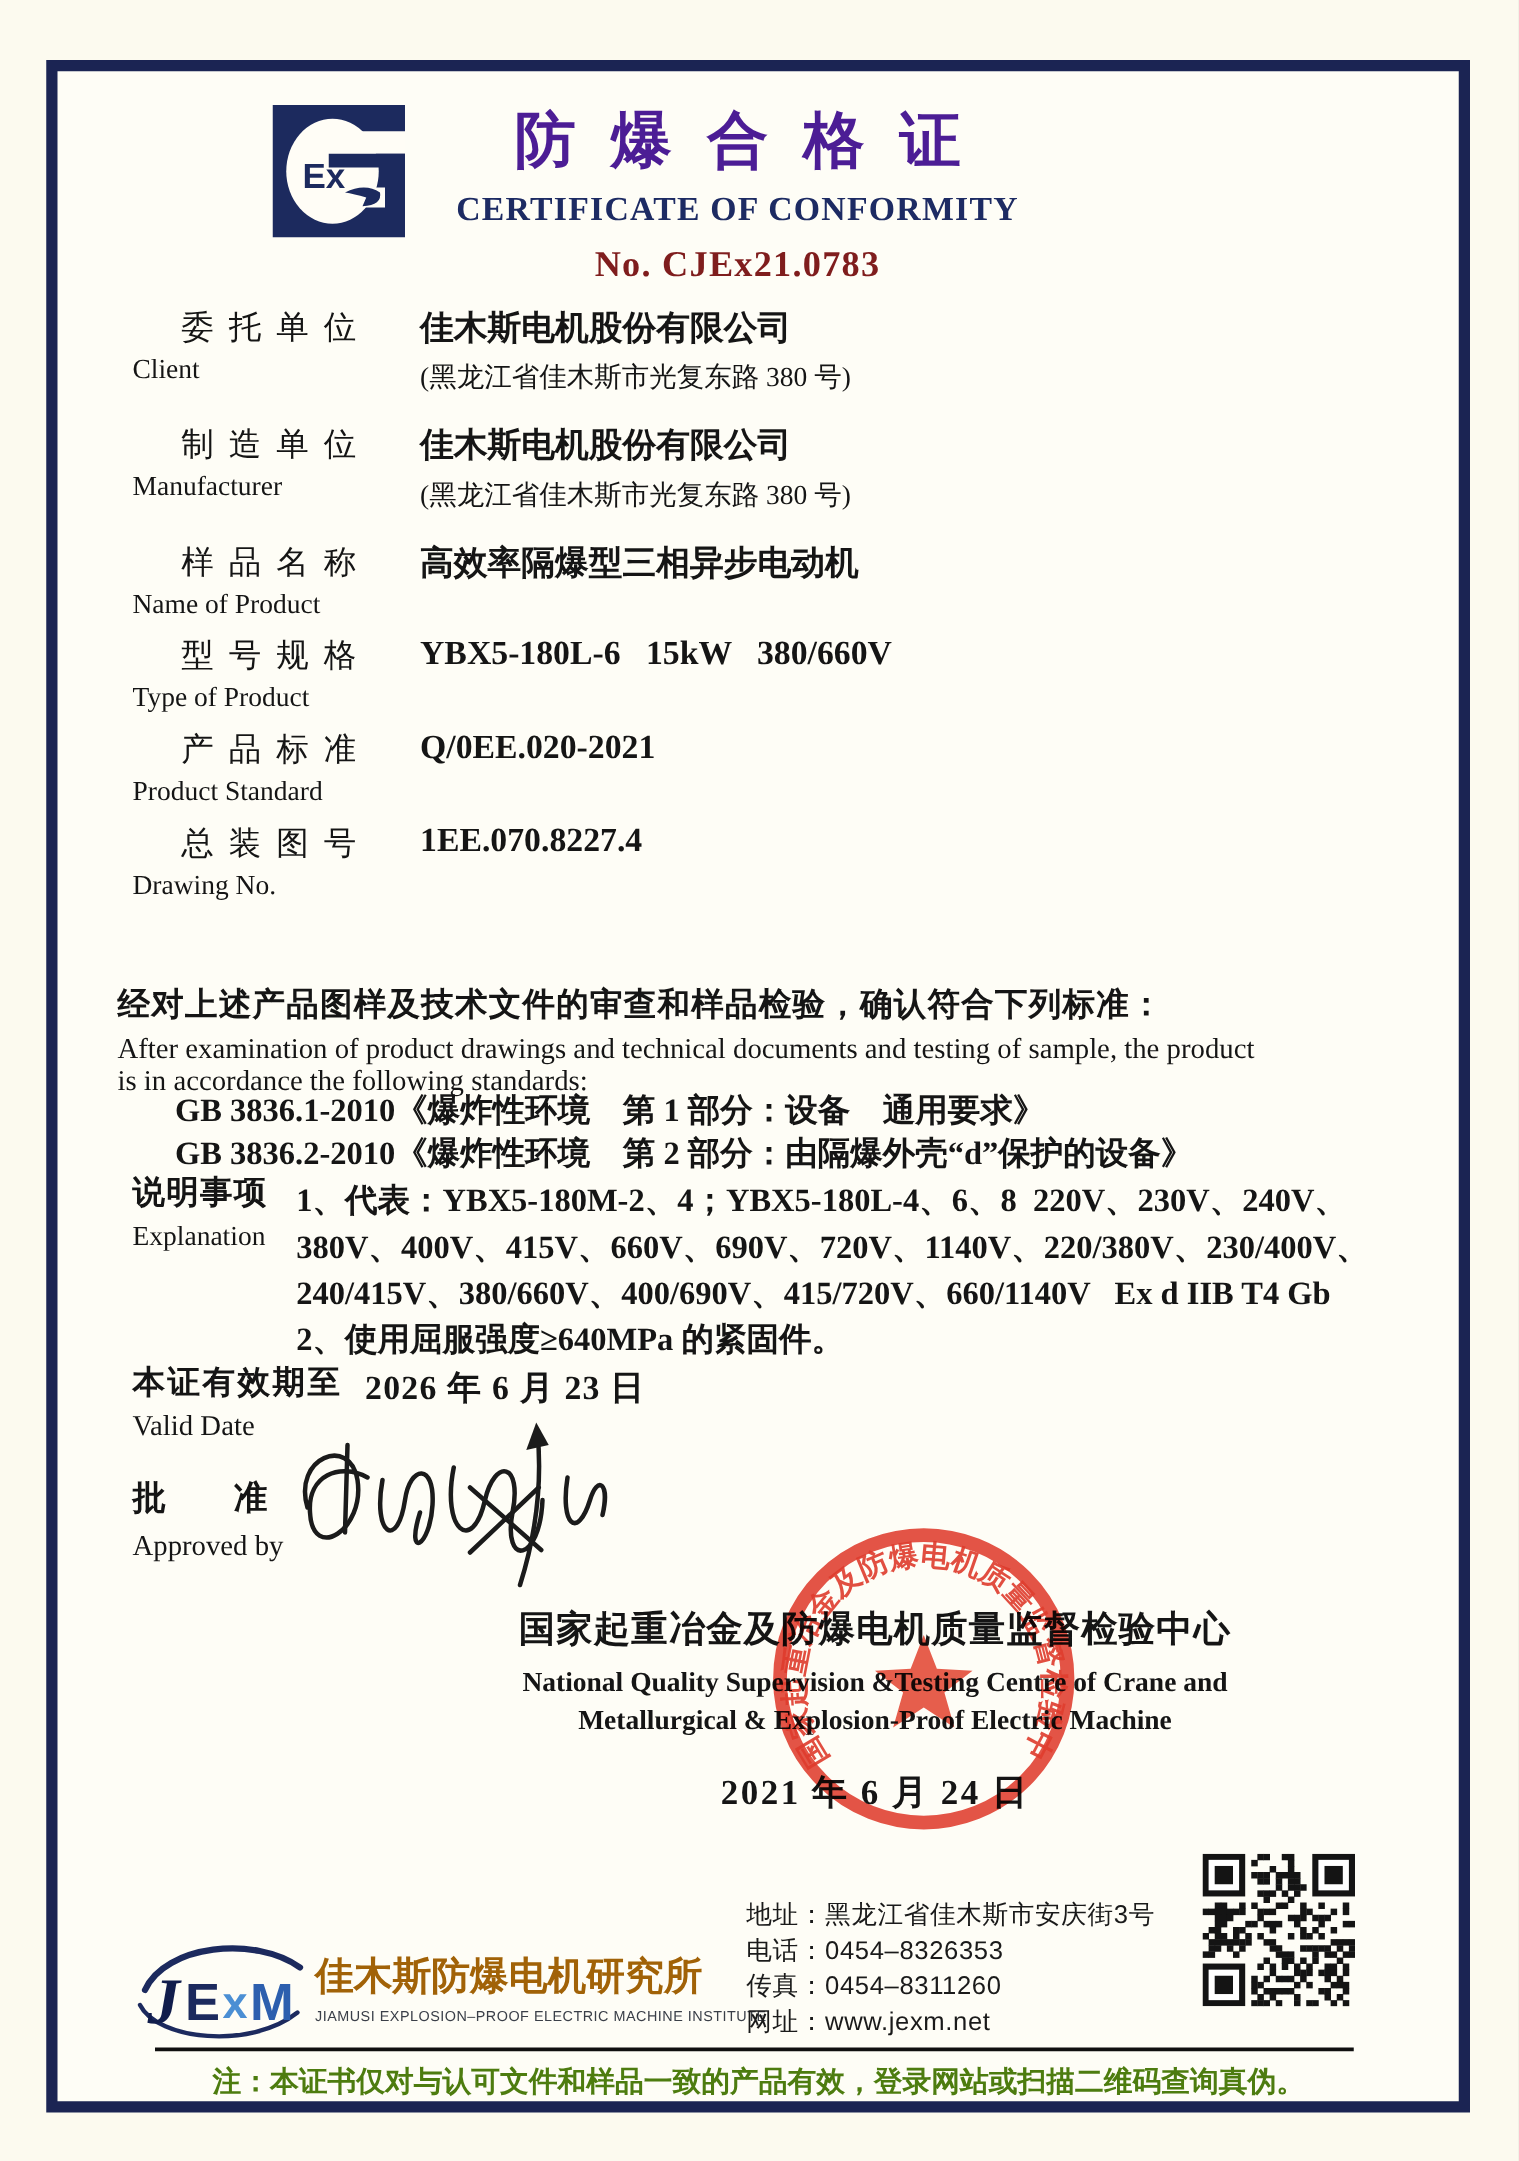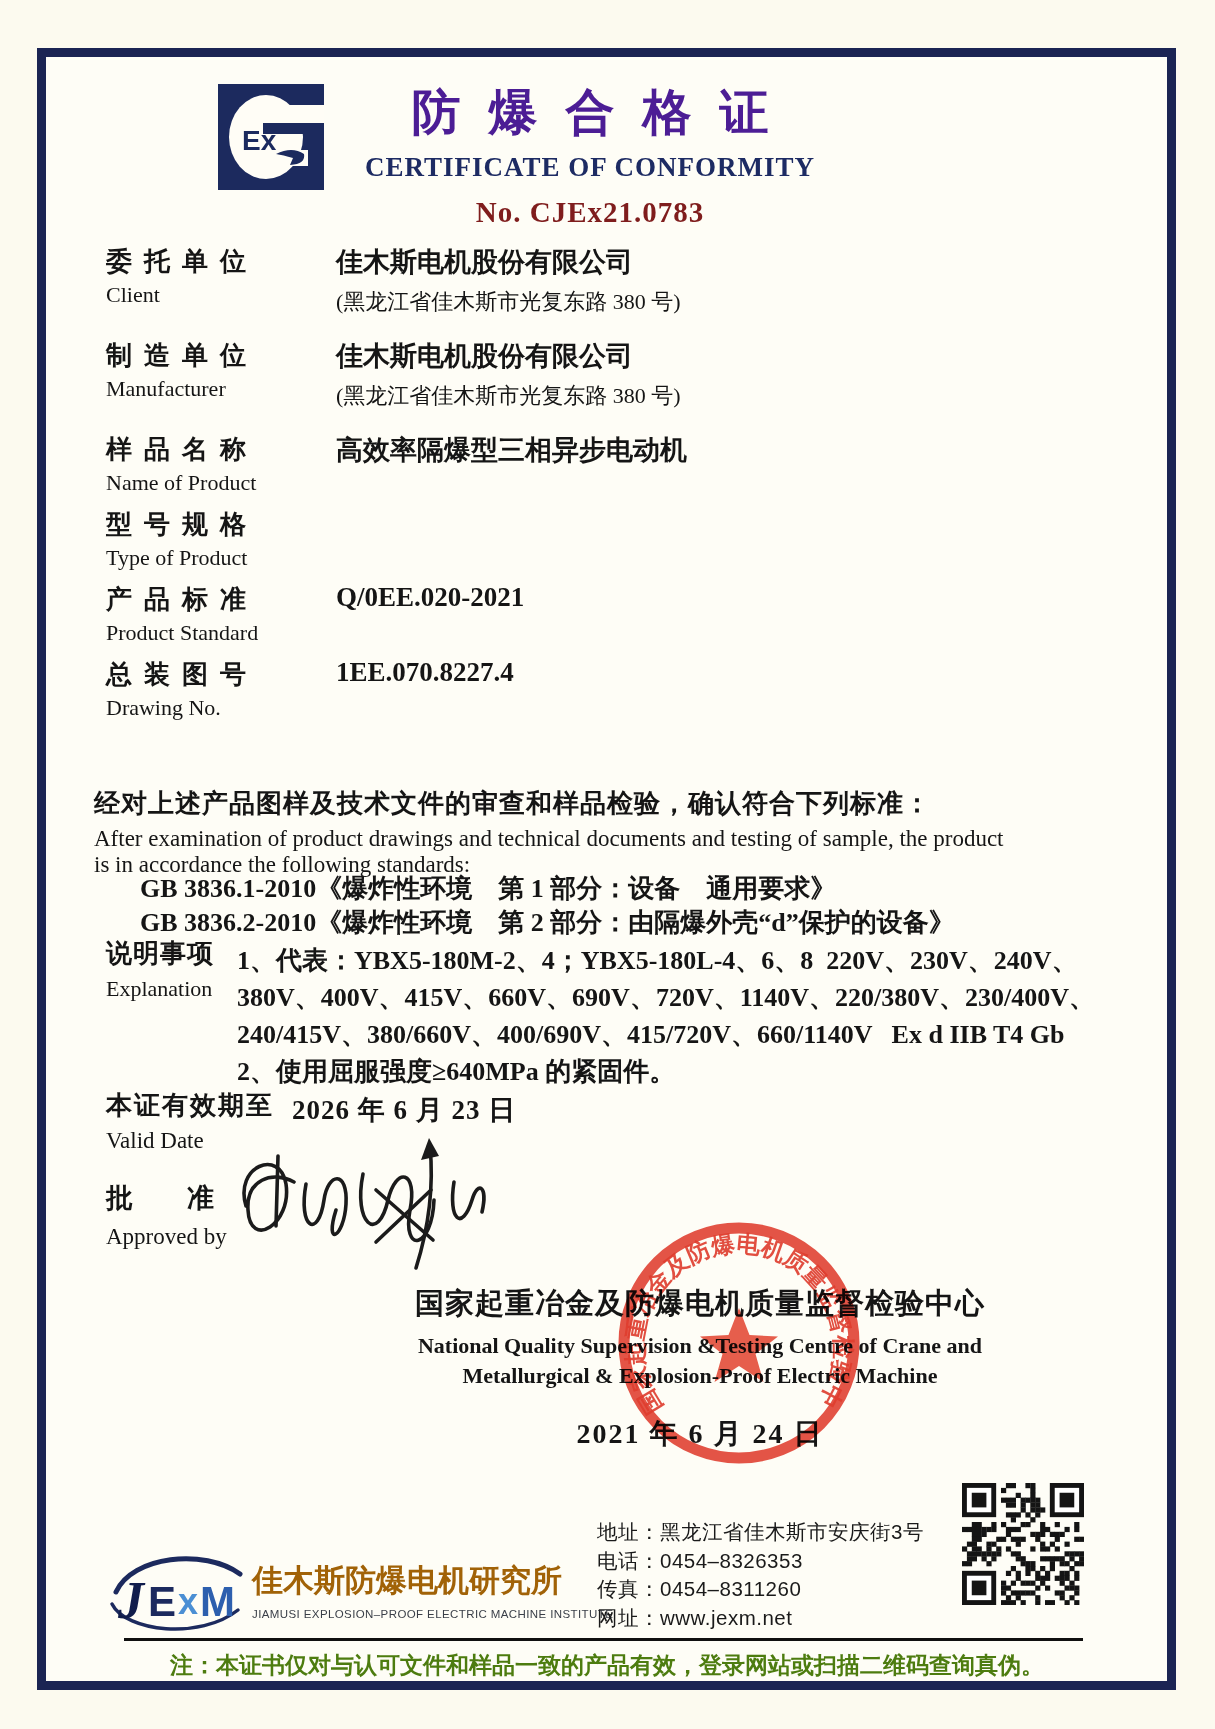--- a/index.html
+++ b/index.html
@@ -16,21 +16,21 @@
   .logo{position:absolute; left:218px; top:84px; width:106px; height:106px;}
   .titles{position:absolute; left:340px; top:80px; width:500px; text-align:center;}
   .title-cn{font-size:49px; font-weight:bold; color:#4c1d95; letter-spacing:28px; text-indent:28px; font-family:"Liberation Serif","DejaVu Serif",serif;}
   .title-en{font-size:27px; font-weight:bold; color:#1d2b63; letter-spacing:1px; margin-top:6px;}
   .cert-no{position:absolute; left:340px; top:196px; width:500px; text-align:center; font-size:29px; font-weight:bold; color:#7f1d1d; letter-spacing:1px;}
   
   .fields{position:absolute; left:106px; top:244px; width:1020px;}
   .frow{display:flex; margin-bottom:11px;}
   .frow.tall{margin-bottom:21px;}
   .flabel{width:230px; flex:none;}
-  .flabel .cn{font-size:26px; font-weight:bold; letter-spacing:12px; font-family:"Liberation Sans","DejaVu Sans",sans-serif; white-space:nowrap;}
+  .flabel .cn{font-size:26px; font-weight:normal; letter-spacing:12px; font-family:"Liberation Sans","DejaVu Sans",sans-serif; white-space:nowrap;text-align:center;}
   .flabel .en{font-size:22px; margin-top:3px;}
   .fvalue .v{font-size:27px; font-weight:bold; white-space:pre-wrap;}
   .fvalue .n{font-size:22px; margin-top:7px;}
   
   .statement{position:absolute; left:94px; top:786px; width:1045px;}
   .statement .cn{font-size:26px; font-weight:bold; letter-spacing:1px; font-family:"Liberation Sans","DejaVu Sans",sans-serif;}
   .statement .en{font-size:23px; line-height:26px; margin-top:5px;}
   .standards{position:absolute; left:140px; top:872px; width:1000px;}
   .standards div{font-size:26px; font-weight:bold; line-height:34px; white-space:pre-wrap;}
   
@@ -115,20 +115,23 @@
           <div class="en">Name of Product</div>
         </div>
       <div class="fvalue">
           <div class="v">高效率隔爆型三相异步电动机</div>
         </div>
     </div>
     <div class="frow">
       <div class="flabel">
           <div class="cn">型号规格</div>
           <div class="en">Type of Product</div>
+        </div>
+      <div class="fvalue">
+          <div class="v">YBX5-180L-6   15kW   380/660V</div>
         </div>
     </div>
     <div class="frow">
       <div class="flabel">
           <div class="cn">产品标准</div>
           <div class="en">Product Standard</div>
         </div>
       <div class="fvalue">
           <div class="v">Q/0EE.020-2021</div>
         </div>

